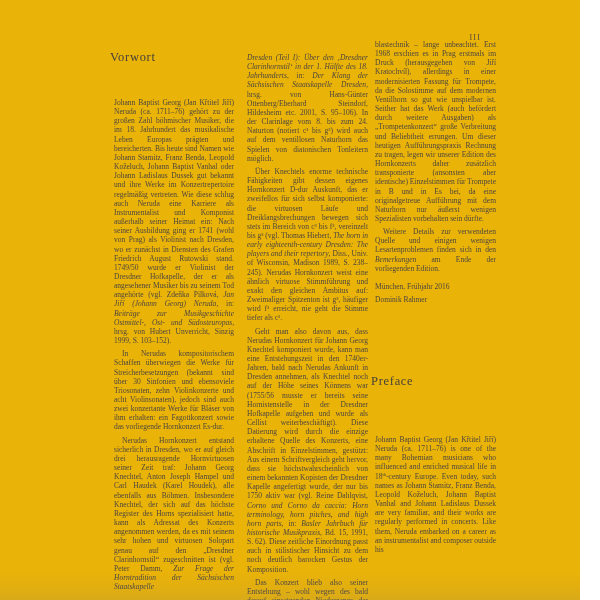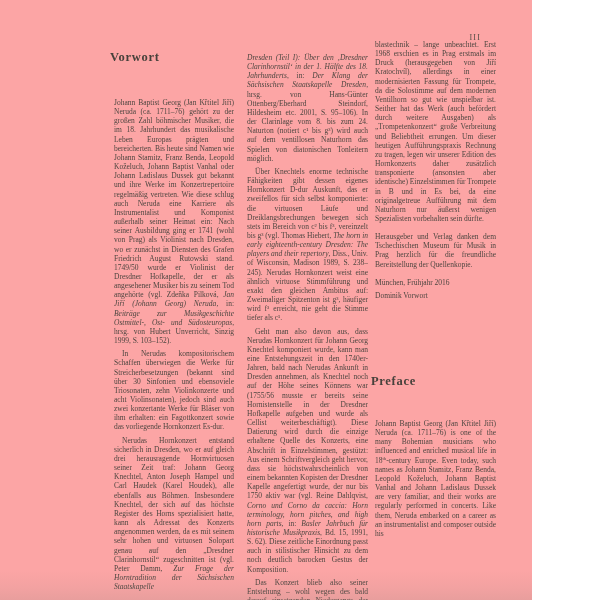--- a/index.html
+++ b/index.html
@@ -1,58 +1,58 @@
 <!DOCTYPE html>
 <html lang="de"><head>
 <meta charset="utf-8">
 <style>
   html, body { margin: 0; padding: 0; background: #ffffff; }
   .sheet {
     position: relative;
-    width: 532px; height: 600px;
-    background: #fca5a5;
+    width: 580px; height: 600px;
+    background: #eab308;
     overflow: hidden;
     font-family: "Liberation Serif", serif;
     color: #4d4640;
   }
   .pagenum {
     position: absolute;
     top: 33px; left: 371px; width: 110px;
     text-align: right;
     font-size: 8px;
     letter-spacing: 1.2px;
     color: #534c45;
   }
   .col { position: absolute; }
   .col1 { left: 110px; width: 128px; top: 50px; }
   .col2 { left: 243px; width: 129px; top: 49px; }
   .col3 { left: 371px; width: 129px; top: 36px; height: 551px; }
   .heading {
     font-size: 12.5px;
-    font-weight: bold;
+    font-weight: normal;
     letter-spacing: 0.7px;
     margin: 0;
     color: #47413b;
   }
   .col1 .heading { margin-bottom: 33px; }
   .body {
     font-size: 7.5px;
     line-height: 9.15px;
     text-align: justify;
     margin: 4px;
     hyphens: auto; -webkit-hyphens: auto;
     word-spacing: -0.1px;
   }
   .indent { text-indent: 8px; }
   .spaced { margin-top: 9px; }
   .closing { margin-top: 9px; text-align: left; }
   .closing2 { text-align: left; }
   sup { font-size: 0.62em; line-height: 0; vertical-align: super; }
   .english-block { position: absolute; top: 338px; left: 0; width: 129px; }
-  .english-block .heading { margin-bottom: 30px; }
+  .english-block .heading { margin-bottom: 46px; }
   .scan-shade {
     position: absolute; left: 0; right: 0; bottom: 0; height: 30px;
     background: linear-gradient(to bottom,
       rgba(128,122,114,0) 0%,
       rgba(128,122,114,0.08) 60%,
       rgba(128,122,114,0.16) 100%);
     pointer-events: none;
   }
 </style>
 </head>
@@ -72,23 +72,23 @@
   <div class="col col2" lang="de">
     <p class="body"><span style="font-style: italic;">Dresden (Teil I): Über den ‚Dresdner Clarinhornstil‘ in der 1. Hälfte des 18. Jahrhunderts</span><span>, in: </span><span style="font-style: italic;">Der Klang der Sächsischen Staatskapelle Dresden</span><span>, hrsg. von Hans-Günter Ottenberg/Eberhard Steindorf, Hildesheim etc. 2001, S. 95–106). In der Clarinlage vom 8. bis zum 24. Naturton (notiert c¹ bis g³) wird auch auf dem ventillosen Naturhorn das Spielen von diatonischen Tonleitern möglich.</span></p>
     <p class="body indent"><span>Über Knechtels enorme technische Fähigkeiten gibt dessen eigenes Hornkonzert D-dur Auskunft, das er zweifellos für sich selbst komponierte: die virtuosen Läufe und Dreiklangsbrechungen bewegen sich stets im Bereich von c² bis f³, vereinzelt bis g³ (vgl. Thomas Hiebert, </span><span style="font-style: italic;">The horn in early eighteenth-century Dresden: The players and their repertory</span><span>, Diss., Univ. of Wisconsin, Madison 1989, S. 238–245). Nerudas Hornkonzert weist eine ähnlich virtuose Stimmführung und exakt den gleichen Ambitus auf: Zweimaliger Spitzenton ist g³, häufiger wird f³ erreicht, nie geht die Stimme tiefer als c¹.</span></p>
     <p class="body indent"><span>Geht man also davon aus, dass Nerudas Hornkonzert für Johann Georg Knechtel komponiert wurde, kann man eine Entstehungszeit in den 1740er-Jahren, bald nach Nerudas Ankunft in Dresden annehmen, als Knechtel noch auf der Höhe seines Könnens war (1755/56 musste er bereits seine Hornistenstelle in der Dresdner Hofkapelle aufgeben und wurde als Cellist weiterbeschäftigt). Diese Datierung wird durch die einzige erhaltene Quelle des Konzerts, eine Abschrift in Einzelstimmen, gestützt: Aus einem Schriftvergleich geht hervor, dass sie höchstwahrscheinlich von einem bekannten Kopisten der Dresdner Kapelle angefertigt wurde, der nur bis 1750 aktiv war (vgl. Reine Dahlqvist, </span><span style="font-style: italic;">Corno und Corno da caccia: Horn terminology, horn pitches, and high horn parts</span><span>, in: </span><span style="font-style: italic;">Basler Jahrbuch für historische Musikpraxis</span><span>, Bd. 15, 1991, S. 62). Diese zeitliche Einordnung passt auch in stilistischer Hinsicht zu dem noch deutlich barocken Gestus der Komposition.</span></p>
     <p class="body indent"><span>Das Konzert blieb also seiner Entstehung – wohl wegen des bald darauf einsetzenden Niedergangs der Clarin-</span></p>
   </div>
 
   <div class="col col3">
     <div lang="de">
       <p class="body"><span>blastechnik – lange unbeachtet. Erst 1968 erschien es in Prag erstmals im Druck (herausgegeben von Jiří Kratochvíl), allerdings in einer modernisierten Fassung für Trompete, da die Solostimme auf dem modernen Ventilhorn so gut wie unspielbar ist. Seither hat das Werk (auch befördert durch weitere Ausgaben) als „Trompetenkonzert“ große Verbreitung und Beliebtheit errungen. Um dieser heutigen Aufführungspraxis Rechnung zu tragen, legen wir unserer Edition des Hornkonzerts daher zusätzlich transponierte (ansonsten aber identische) Einzelstimmen für Trompete in B und in Es bei, da eine originalgetreue Aufführung mit dem Naturhorn nur äußerst wenigen Spezialisten vorbehalten sein dürfte.</span></p>
-      <p class="body spaced"><span>Herausgeber und Verlag danken dem Tschechischen Museum für Musik in Prag herzlich für die freundliche Bereitstellung der Quellenkopie.</span></p>
+      <p class="body indent"><span>Weitere Details zur verwendeten Quelle und einigen wenigen Lesartenproblemen finden sich in den </span><span style="font-style: italic;">Bemerkungen</span><span> am Ende der vorliegenden Edition.</span></p>
       <p class="body closing">München, Frühjahr 2016</p>
-      <p class="body closing2">Dominik Vorwort</p>
+      <p class="body closing2">Dominik Rahmer</p>
     </div>
     <div class="english-block" lang="en">
       <h1 class="heading">Preface</h1>
       <p class="body"><span>Johann Baptist Georg (Jan Křtitel Jiří) Neruda (ca. 1711–76) is one of the many Bohemian musicians who influenced and enriched musical life in 18</span><sup>th</sup><span>-century Europe. Even today, such names as Johann Stamitz, Franz Benda, Leopold Koželuch, Johann Baptist Vanhal and Johann Ladislaus Dussek are very familiar, and their works are regularly performed in concerts. Like them, Neruda embarked on a career as an instrumentalist and composer outside his</span></p>
     </div>
   </div>
 
   <div class="scan-shade"></div>
 </div>
 

